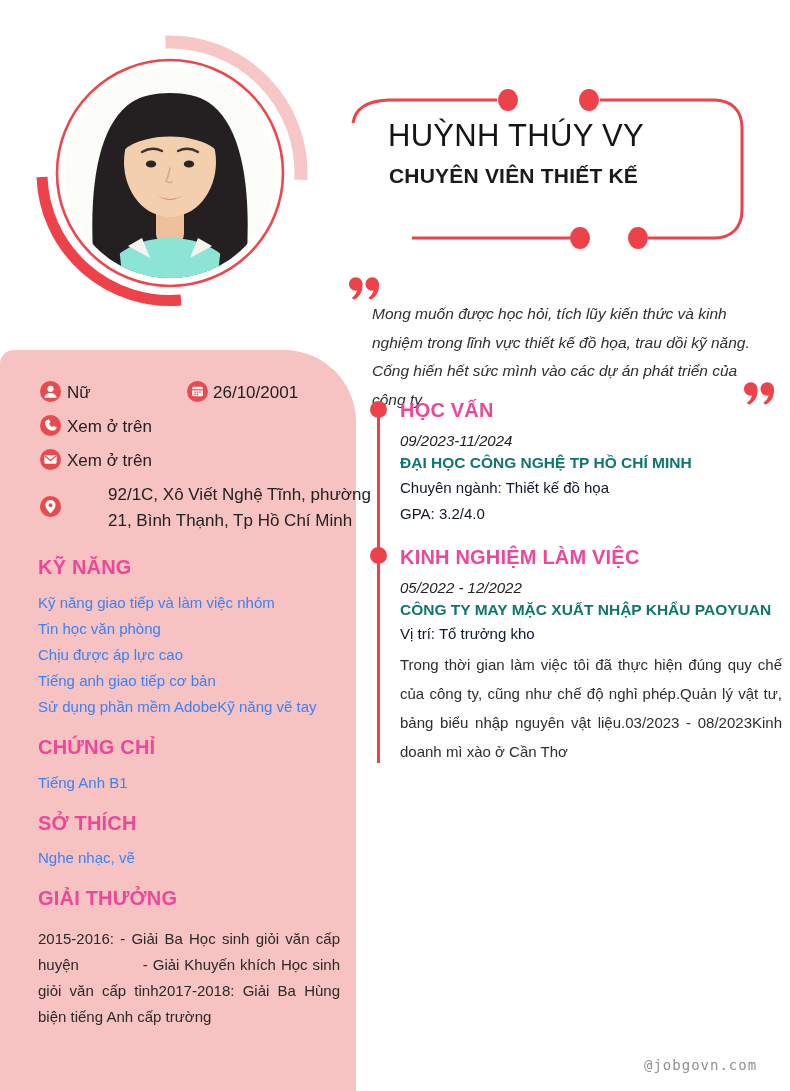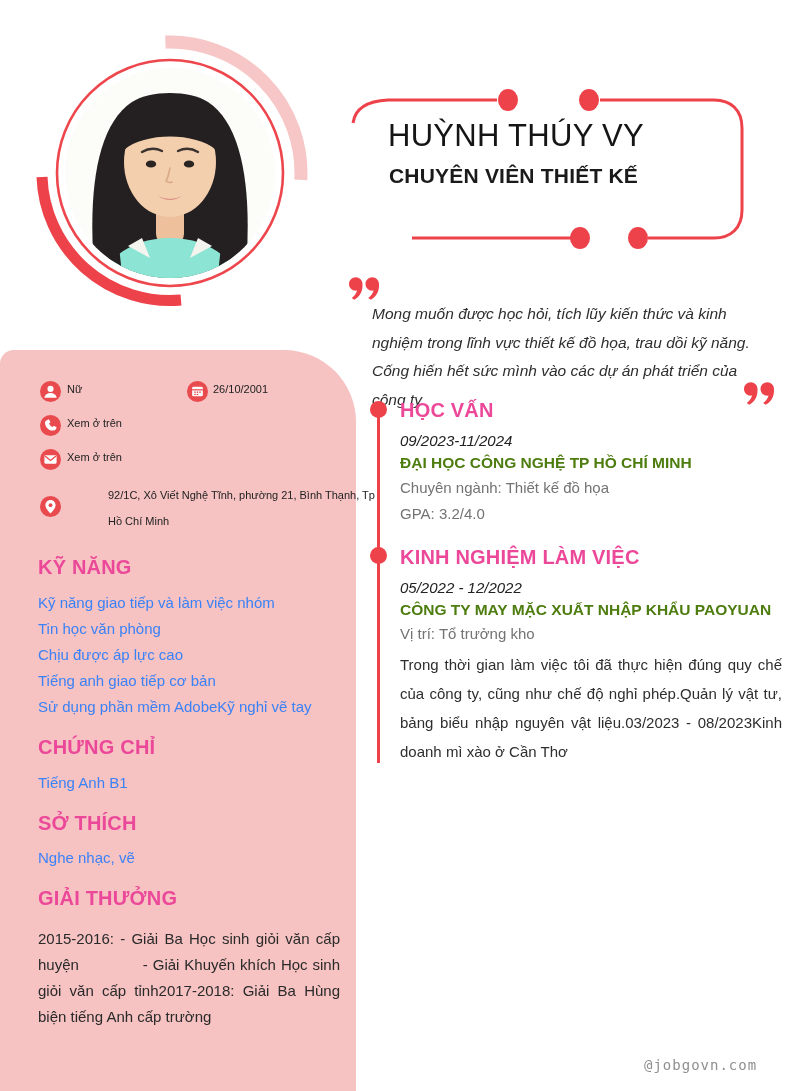--- a/index.html
+++ b/index.html
@@ -12,26 +12,26 @@
   .name{left:388px;top:118px;font-size:31px;font-weight:400;color:#151515;letter-spacing:.3px;}
   .job-title{left:389px;top:164px;font-size:21px;font-weight:700;color:#1a1a1a;letter-spacing:.2px;}
   
   .quote-text{left:372px;top:300px;width:384px;font-size:15.5px;line-height:28.5px;color:#2e2e2e;font-style:italic;}
   
   .rail{left:377px;top:409px;width:3px;height:354px;background:#ee424a;}
   .rail-dot{width:17px;height:17px;border-radius:50%;background:#ee424a;}
   .sec-heading{font-size:20px;font-weight:700;color:#ec4899;letter-spacing:.2px;}
   .r-col{left:400px;width:382px;}
   .period{font-size:15px;font-style:italic;color:#222;}
-  .org{font-size:15.5px;font-weight:700;color:#4d7c0f;}
-  .line15{font-size:15px;color:#737373;}
+  .org{font-size:15.5px;font-weight:700;color:#0f766e;}
+  .line15{font-size:15px;color:#0f172a;}
   .desc{font-size:15px;color:#2e2e2e;line-height:29px;text-align:justify;}
   
   .sidebar{left:0;top:350px;width:356px;height:741px;background:#f6c2c2;border-radius:14px 72px 0 0;}
-  .contact-text{font-size:11px;color:#222;}
+  .contact-text{font-size:17px;color:#222;}
   .addr{width:272px;line-height:26px;margin-left:41px;}
   .side-item{font-size:15px;color:#3b82f6;}
   .awards{width:302px;font-size:15px;color:#2a2a2a;line-height:26px;text-align:justify;}
   .icon-badge{width:21px;height:21px;}
   
   .watermark{left:644px;top:1057px;font-family:"DejaVu Sans Mono","Liberation Mono",monospace;
     font-size:14px;color:#8f8f8f;letter-spacing:1px;}
 </style>
 </head>
 <body>
@@ -170,21 +170,21 @@
     <path d="M11,4.3 c-2.9,0 -5.3,2.4 -5.3,5.3 c0,3.9 5.3,8.6 5.3,8.6 s5.3,-4.7 5.3,-8.6 c0,-2.9 -2.4,-5.3 -5.3,-5.3 Z" fill="#fff"></path>
     <circle cx="11" cy="9.6" r="2" fill="#e94a4e"></circle>
   </svg>
   <div class="abs contact-text addr" style="left:67px;top:482px">92/1C, Xô Viết Nghệ Tĩnh, phường 21, Bình Thạnh, Tp Hồ Chí Minh</div>
 
   <div class="abs sec-heading" style="left:38px;top:556px">KỸ NĂNG</div>
   <div class="abs side-item" style="left:38px;top:594px">Kỹ năng giao tiếp và làm việc nhóm</div>
   <div class="abs side-item" style="left:38px;top:620px">Tin học văn phòng</div>
   <div class="abs side-item" style="left:38px;top:646px">Chịu được áp lực cao</div>
   <div class="abs side-item" style="left:38px;top:672px">Tiếng anh giao tiếp cơ bản</div>
-  <div class="abs side-item" style="left:38px;top:698px">Sử dụng phần mềm AdobeKỹ nghỉ vẽ tay</div>
+  <div class="abs side-item" style="left:38px;top:698px">Sử dụng phần mềm AdobeKỹ năng vẽ tay</div>
 
   <div class="abs sec-heading" style="left:38px;top:736px">CHỨNG CHỈ</div>
   <div class="abs side-item" style="left:38px;top:774px">Tiếng Anh B1</div>
 
   <div class="abs sec-heading" style="left:38px;top:812px">SỞ THÍCH</div>
   <div class="abs side-item" style="left:38px;top:849px">Nghe nhạc, vẽ</div>
 
   <div class="abs sec-heading" style="left:38px;top:887px">GIẢI THƯỞNG</div>
   <div class="abs awards" style="left:38px;top:926px">2015-2016: - Giải Ba Học sinh giỏi văn cấp huyện&nbsp;&nbsp;&nbsp;&nbsp;&nbsp;&nbsp;&nbsp;&nbsp;&nbsp;&nbsp;&nbsp;&nbsp; - Giải Khuyến khích Học sinh giỏi văn cấp tỉnh2017-2018: Giải Ba Hùng biện tiếng Anh cấp trường</div>
 

